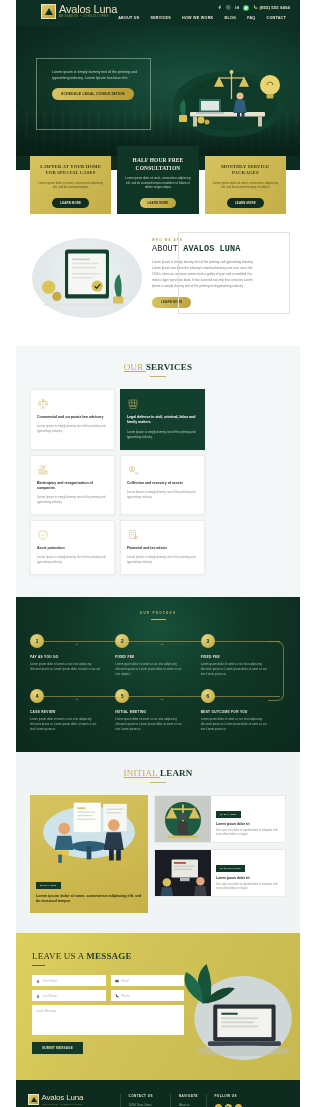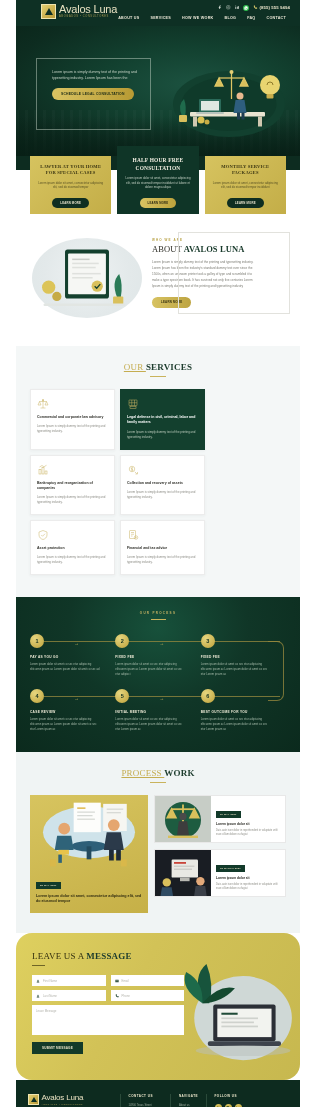--- a/index.html
+++ b/index.html
@@ -111,21 +111,21 @@
   
   .about { background:#fff; padding:18px 12px 22px 12px; display:flex; gap:6px; position:relative; }
   .about-art { width:118px; height:92px; position:relative; flex:none; }
   .about-circle {
     position:absolute; left:4px; top:6px; width:110px; height:80px; border-radius:50%;
     background:radial-gradient(circle at 50% 45%, #eef2f3 0%, #e3e9ea 60%, #dfe6e7 100%);
   }
   .about-body { flex:1; padding-top:6px; position:relative; }
   .about-frame { position:absolute; right:-2px; top:0px; width:112px; height:82px; border:.6px solid #e2e2dd; }
   .about-kicker { color:#b9a348; font-size:3px; font-weight:bold; letter-spacing:1.1px; }
-  .about-h2 { font-family:Liberation Serif, serif; font-size:8.5px; color:#2d2d26; margin-top:2px; letter-spacing:.1px; }
+  .about-h2 { font-family:Liberation Mono, monospace; font-size:8.5px; color:#2d2d26; margin-top:2px; letter-spacing:.1px; }
   .about-h2 b { color:#17392a; }
   .about-p { font-size:3.1px; line-height:1.95; color:#7d7d75; margin-top:5px; width:104px; }
   .about-btn {
     display:inline-block; margin-top:7px; background:linear-gradient(90deg,#d7c261,#bda441);
     color:#35300f; font-size:2.9px; font-weight:bold; padding:3.5px 9px; border-radius:8px; letter-spacing:.2px;
   }
 
   
   .services { background:#f4f7f7; padding:16px 14px 22px 14px; }
   .sec-title { text-align:center; font-family:"Liberation Serif",serif; font-size:9px; color:#2f2f28; letter-spacing:.2px;}
@@ -183,21 +183,21 @@
   .bb-body h4 { color:#2e2a10; font-size:3.7px; line-height:1.55; margin-top:4px; font-weight:bold; }
   .blog-col { flex:1; display:flex; flex-direction:column; gap:6px; }
   .blog-sm { display:flex; background:#fff; border:.5px solid #e8e8e8; height:48px; }
   .bs-art { width:56px; flex:none; position:relative; overflow:hidden; background:#c9cfc9; }
   .bs-art.dark { background:#1b1f24; }
   .bs-body { flex:1; padding:5px 5px; }
   .bs-body h5 { font-size:3.2px; color:#24241e; margin-top:3.5px; font-weight:bold; }
   .bs-body p { font-size:2.6px; line-height:1.65; color:#8e8e87; margin-top:3px; }
 
   
-  .contact { background:linear-gradient(120deg,#ded05f 0%, #d2c257 40%, #c7b84f 100%); padding:18px 16px 26px 16px; position:relative; overflow:hidden;border-radius:16px; }
+  .contact { background:linear-gradient(120deg,#ded05f 0%, #d2c257 40%, #c7b84f 100%); padding:18px 16px 26px 16px; position:relative; overflow:hidden; }
   .c-title { font-family:"Liberation Serif",serif; font-size:9px; color:#34310f; letter-spacing:.2px; }
   .c-title b { color:#1d3c2d; }
   .c-rule { width:13px;height:1.2px;background:#6e6526;margin-top:4px; }
   .form { margin-top:9px; width:152px; }
   .frow { display:flex; gap:5px; margin-bottom:4px; }
   .finput {
     flex:1; background:#fff; height:11px; display:flex; align-items:center; gap:3px; padding:0 4px;
     font-size:2.9px; color:#b4b4ad; border:none;
   }
   .finput svg { width:4px; height:4px; fill:#2b4b3a; flex:none; }
@@ -519,21 +519,21 @@
       </div>
       <div class="step">
         <div class="step-dot">6</div>
         <h5>BEST OUTCOME FOR YOU</h5>
         <p>Lorem ipsum dolor sit amet co sec etur adipiscing elitcuenn ipsum ac Lorem ipsum dolor sit amet co sec etur Lorem ipsum ac</p>
       </div>
     </div>
   </div>
 
   <div class="blogs">
-    <div class="sec-title"><span class="g">PROCESS </span><b>WORK</b></div>
+    <div class="sec-title"><span class="g">INITIAL </span><b>LEARN</b></div>
     <div class="sec-rule"></div>
 
     <div class="blog-grid">
 
       <div class="blog-big">
         <div class="bb-art">
           <svg viewBox="0 0 200 120" style="width:118px;height:72px;">
             <ellipse cx="100" cy="62" rx="78" ry="44" fill="#cfe3ea"></ellipse>
             <rect x="74" y="12" width="46" height="50" fill="#fdfdfb"></rect>
             <rect x="80" y="20" width="14" height="2.5" fill="#e0b84a"></rect>

